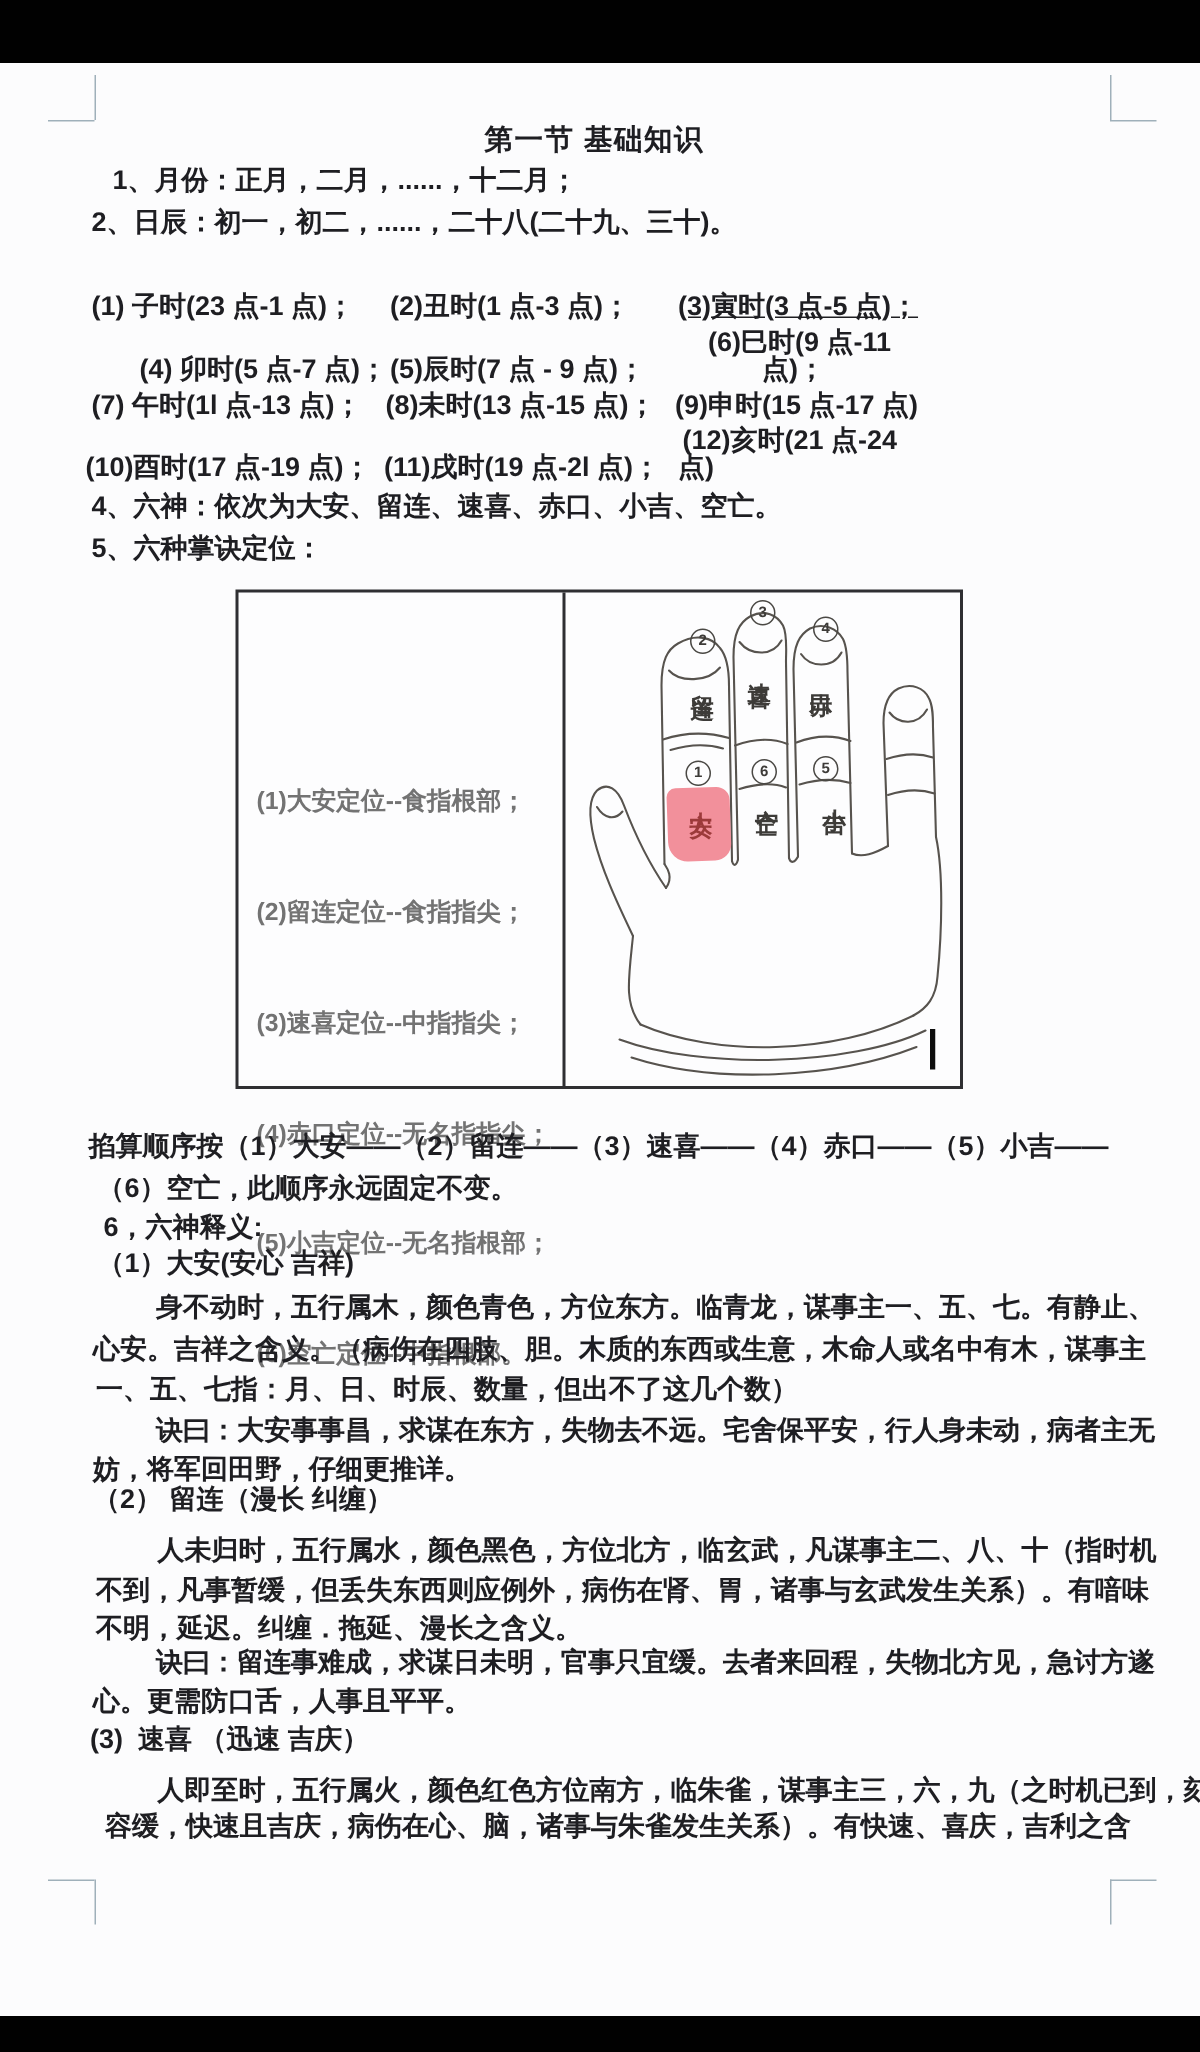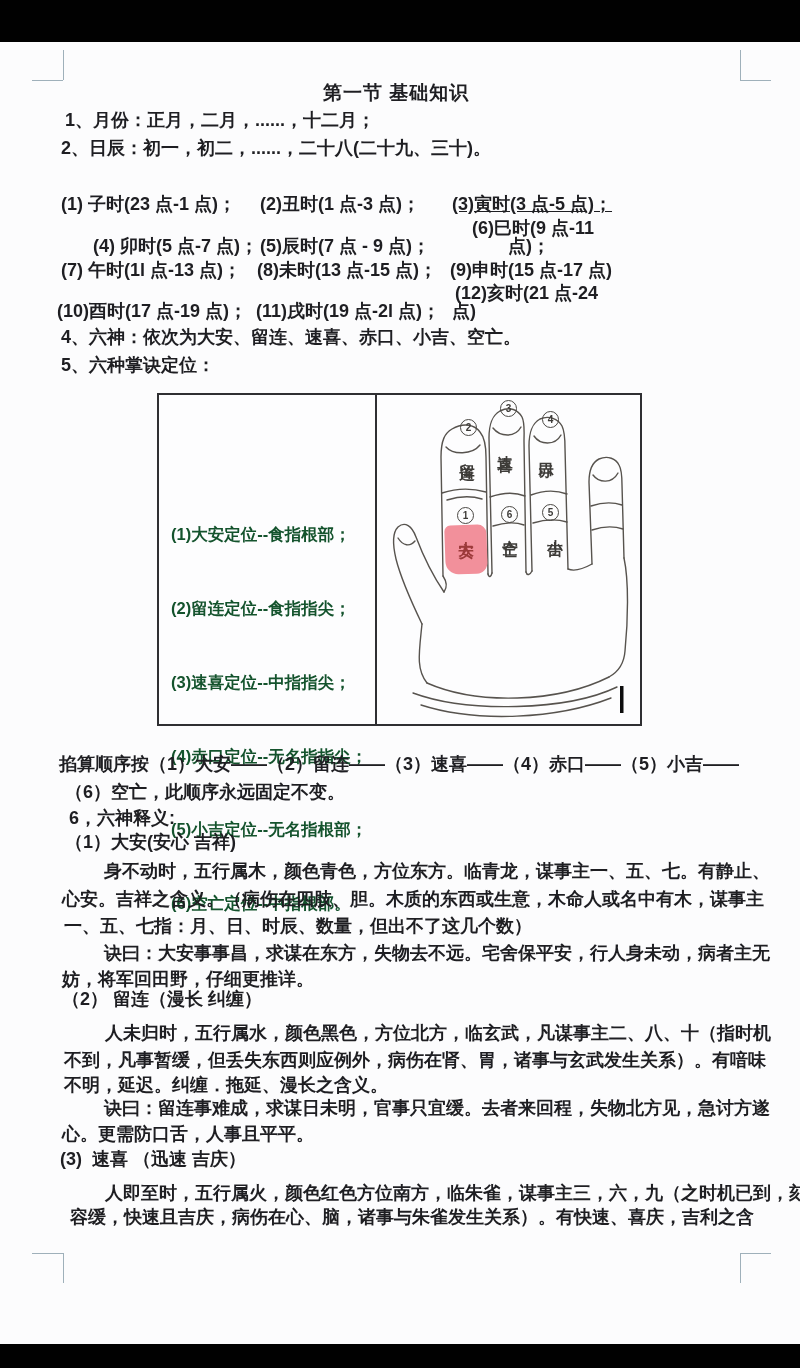--- a/index.html
+++ b/index.html
@@ -13,21 +13,21 @@
   .title{font-size:19px;letter-spacing:1px;}
   
   .mark{position:absolute;}
   .mark .v{position:absolute;width:1px;height:30px;background:#9fb0ba;}
   .mark .h{position:absolute;height:1px;width:31px;background:#9fb0ba;}
   
   .diagram{position:absolute;left:157px;top:351px;width:481px;height:329px;
            border:2px solid #2f2f32;background:#fdfdfe;}
   .divider{position:absolute;left:216px;top:0;width:2px;height:100%;background:#2f2f32;}
   .poslist{position:absolute;left:12px;top:78px;line-height:24.6px;
-           font-size:16.5px;font-weight:700;color:#14532d;white-space:pre;}
+           font-size:16.5px;font-weight:700;color:#737373;white-space:pre;}
   .hand-label{position:absolute;writing-mode:vertical-rl;text-orientation:upright;
               font-size:15.5px;font-weight:600;color:#3d3b38;letter-spacing:2px;line-height:18px;}
   .circ{position:absolute;width:15px;height:15px;border:1.4px solid #4a4844;border-radius:50%;
         font-size:10px;font-weight:700;color:#3d3b38;display:flex;align-items:center;justify-content:center;}
   .pink-patch{position:absolute;left:286px;top:130px;width:42px;height:49px;background:#f2909b;
               border-radius:6px 9px 11px 13px;transform:rotate(-2deg);}
   .danan{color:#9c3a3a;}
   svg .sk{stroke:#57534e;stroke-width:1.4;fill:none;stroke-linecap:round;}
 </style>
 </head>
@@ -50,21 +50,21 @@
     <div class="mark">
       <div class="h" style="left:32px;top:1211px;"></div>
         <div class="v" style="left:63px;top:1211px;"></div>
     </div>
     <div class="mark">
       <div class="h" style="left:740px;top:1211px;"></div>
         <div class="v" style="left:740px;top:1211px;"></div>
     </div>
 
     <div class="line title" style="left:323px;top:38px;">第一节 基础知识</div>
-    <div class="line" style="left:65px;top:66px;">1、月份：正月，二月，......，十二月；</div>
+    <div class="line" style="left:75px;top:66px;">1、月份：正月，二月，......，十二月；</div>
     <div class="line" style="left:61px;top:94px;">2、日辰：初一，初二，......，二十八(二十九、三十)。</div>
 
     <div>
       <div class="line" style="left:61px;top:150px;text-align:center;">(1) 子时(23 点-1 点)；</div>
       <div class="line" style="left:260px;top:150px;">(2)丑时(1 点-3 点)；</div>
       <div class="line" style="left:452px;top:150px;text-decoration:underline;">(3)寅时(3 点-5 点)；</div>
       <div class="line" style="left:472px;top:174px;">(6)巳时(9 点-11</div>
       <div class="line" style="left:61px;top:192px;margin-left:32px;">(4) 卯时(5 点-7 点)；</div>
       <div class="line" style="left:260px;top:192px;">(5)辰时(7 点 - 9 点)；</div>
       <div class="line" style="left:508px;top:192px;">点)；</div>

